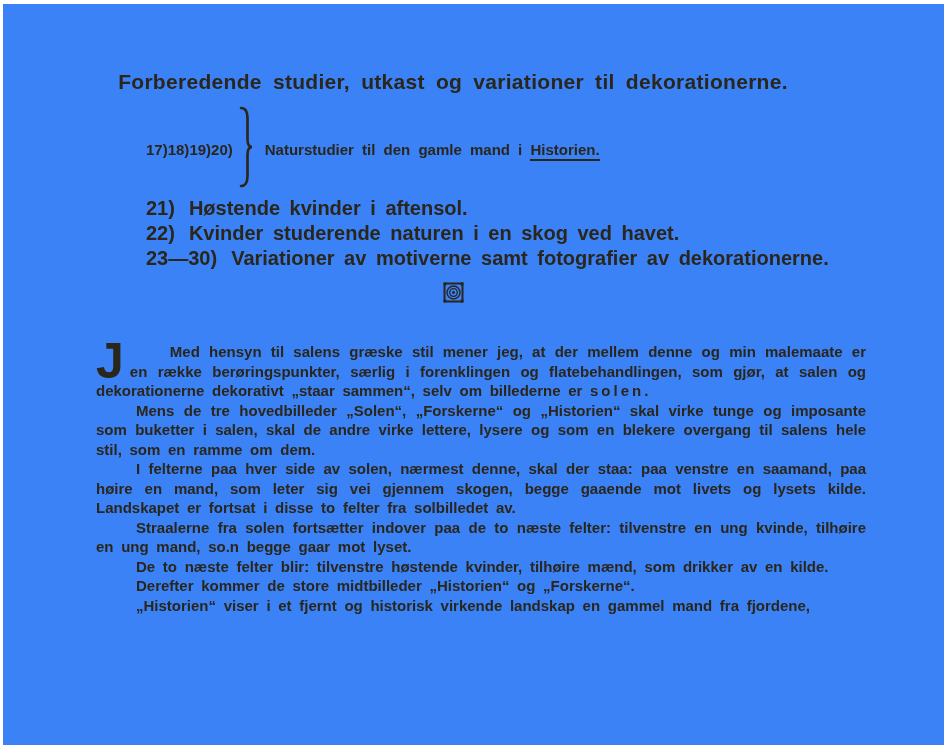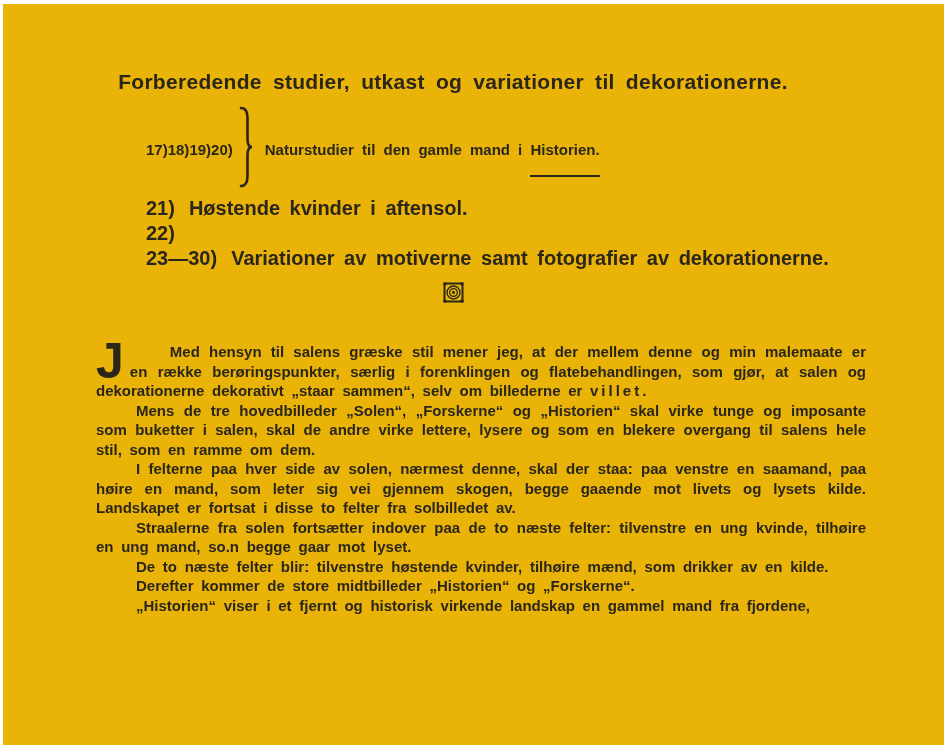--- a/index.html
+++ b/index.html
@@ -5,21 +5,21 @@
   * { margin: 0; padding: 0; box-sizing: border-box; }
   html, body { width: 950px; height: 750px; }
   body {
     background: #ffffff;
     font-family: "Liberation Sans", sans-serif;
     overflow: hidden;
   }
   .paper {
     position: absolute;
     top: 4px; left: 3px; right: 6px; bottom: 5px;
-    background: #eab308;
+    background: #3b82f6;
     color: #2a261b;
   }
   .content {
     margin-left: 93px;
     margin-right: 78px;
     padding-top: 66px;
   }
   .doc-title {
     text-align: center;
     font-size: 21px;
@@ -40,21 +40,21 @@
     font-size: 15px;
     font-weight: bold;
   }
   .group-numbers span { line-height: 21px; }
   .group-brace { margin-left: 6px; margin-right: 12px; }
   .group-label {
     font-size: 15px;
     font-weight: bold;
     word-spacing: 4px;
   }
-  .underlined { border-bottom: 2px solid #2a261b; padding-bottom: 17px; }
+  .underlined { border-bottom: 2px solid #2a261b; padding-bottom: 1px; }
   .num-list { margin-left: 50px; margin-top: 4px; }
   .num-item {
     display: flex;
     font-size: 20px;
     font-weight: bold;
     line-height: 25px;
     word-spacing: 4px;
     text-align: center;
   }
   .num-item .num { margin-right: 14px; white-space: nowrap; }
@@ -105,20 +105,21 @@
       <span class="group-label"><span>Naturstudier til den gamle mand i </span><span class="underlined">Historien.</span></span>
     </div>
 
     <div class="num-list">
       <div class="num-item">
         <span class="num">21)</span>
         <span>Høstende kvinder i aftensol.</span>
       </div>
       <div class="num-item">
         <span class="num">22)</span>
+        <span>Kvinder studerende naturen i en skog ved havet.</span>
       </div>
       <div class="num-item">
         <span class="num">23—30)</span>
         <span>Variationer av motiverne samt fotografier av dekorationerne.</span>
       </div>
     </div>
 
     <div class="ornament-row">
       <span>
         <svg width="23" height="23" viewBox="0 0 23 23">
@@ -129,21 +130,21 @@
           <circle cx="20" cy="20" r="1.7" fill="#2a261b"></circle>
           <circle cx="11.5" cy="11.5" r="6.5" fill="none" stroke="#2a261b" stroke-width="1.4"></circle>
           <circle cx="11.5" cy="11.5" r="3.8" fill="none" stroke="#2a261b" stroke-width="1.3"></circle>
           <circle cx="11.5" cy="11.5" r="1.4" fill="#2a261b"></circle>
         </svg>
       </span>
     </div>
 
     <div class="body-text">
       <p><span class="dropcap">J</span></p>
-      <p class="indent"><span>Med hensyn til salens græske stil mener jeg, at der mellem denne og min malemaate er en række berøringspunkter, særlig i forenklingen og flatebehandlingen, som gjør, at salen og dekorationerne dekorativt „staar sammen“, selv om billederne er </span><span class="spaced">villet</span><span>.</span></p>
+      <p class="indent"><span>Med hensyn til salens græske stil mener jeg, at der mellem denne og min malemaate er en række berøringspunkter, særlig i forenklingen og flatebehandlingen, som gjør, at salen og dekorationerne dekorativt „staar sammen“, selv om billederne er </span><span class="spaced">solen</span><span>.</span></p>
       <p class="indent">Mens de tre hovedbilleder „Solen“, „Forskerne“ og „Historien“ skal virke tunge og imposante som buketter i salen, skal de andre virke lettere, lysere og som en blekere overgang til salens hele stil, som en ramme om dem.</p>
       <p class="indent">I felterne paa hver side av solen, nærmest denne, skal der staa: paa venstre en saamand, paa høire en mand, som leter sig vei gjennem skogen, begge gaaende mot livets og lysets kilde. Landskapet er fortsat i disse to felter fra solbilledet av.</p>
       <p class="indent">Straalerne fra solen fortsætter indover paa de to næste felter: tilvenstre en ung kvinde, tilhøire en ung mand, so.n begge gaar mot lyset.</p>
       <p class="indent">De to næste felter blir: tilvenstre høstende kvinder, tilhøire mænd, som drikker av en kilde.</p>
       <p class="indent">Derefter kommer de store midtbilleder „Historien“ og „Forskerne“.</p>
       <p class="indent">„Historien“ viser i et fjernt og historisk virkende landskap en gammel mand fra fjordene,</p>
     </div>
 
   </div>
 </div>

